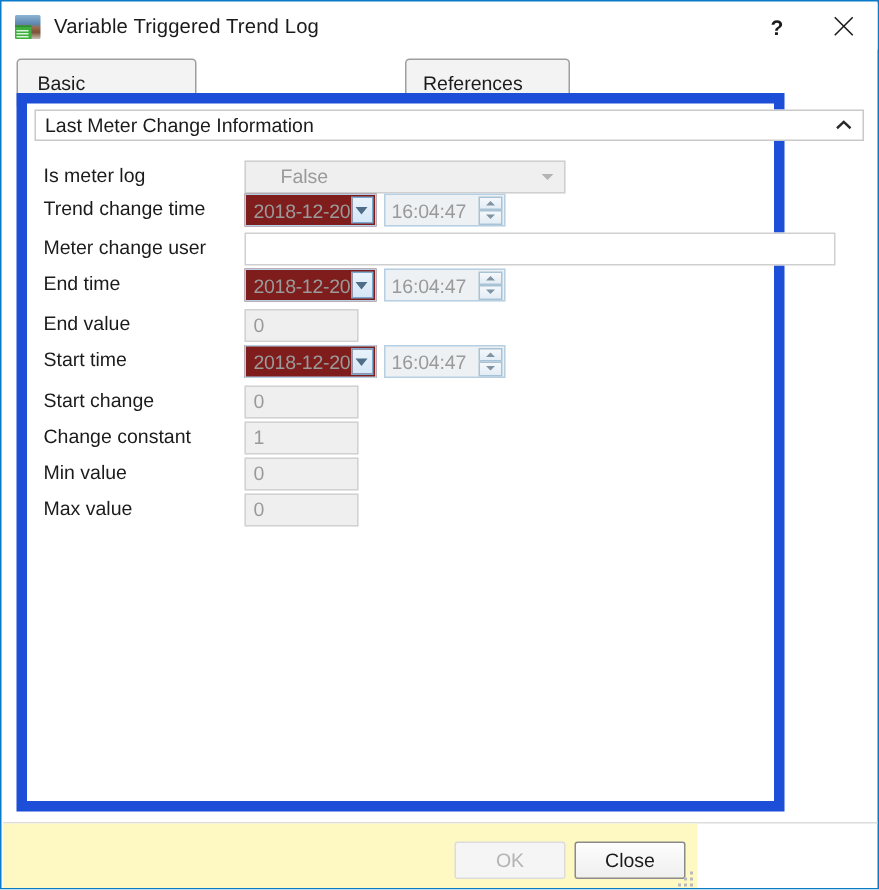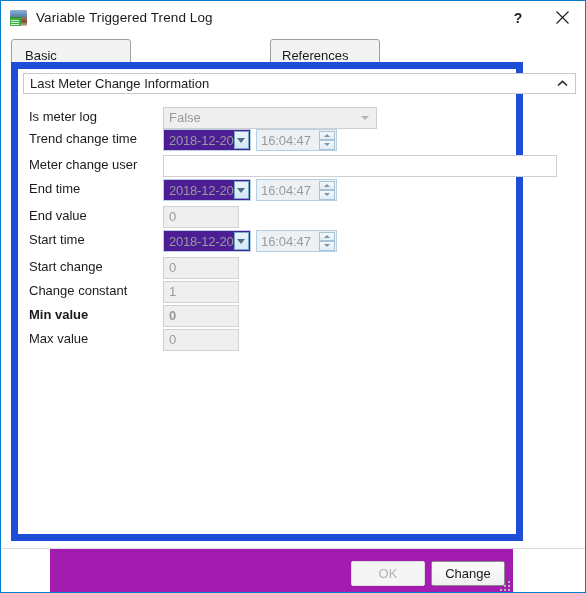--- a/index.html
+++ b/index.html
@@ -174,41 +174,41 @@
     background: #efefef;
     border: 1px solid #d2d2d2;
     color: #9a9a9a;
   }
 
   
   .combobox {
     border: 1px solid #cfcfcf;
     background: #efefef;
     color: #9a9a9a;
-    padding: 0 5px;
+    padding: 0 23px;
     position: relative;
   }
   .combo-arrow {
     position: absolute;
     right: 7px; top: 50%;
     transform: translateY(-50%);
     width: 0; height: 0;
     border-left: 4px solid transparent;
     border-right: 4px solid transparent;
     border-top: 4px solid #b4b4b4;
   }
 
   
   .datepicker {
     position: absolute;
     box-sizing: border-box;
     height: 22px;
     width: 88px;
     border: 1px solid #b7cfe2;
-    background: #4c1d95;
+    background: #7f1d1d;
     display: flex;
     align-items: center;
   }
   .datepicker .dval {
     flex: 1;
     font-size: 13px;
     color: #9a9a9a;
     padding-left: 5px;
     letter-spacing: -0.2px;
     white-space: nowrap;
@@ -280,22 +280,21 @@
   #footer-sep {
     position: absolute;
     left: 1px; top: 547px;
     width: 584px; height: 1px;
     background: #dcdcdc;
   }
   #footer {
     position: absolute;
     left: 1px; top: 548px;
     width: 463px; height: 44px;
-    background: #a21caf;
-    margin-left: 48px;
+    background: #fef9c3;
   }
   .dlgbtn {
     position: absolute;
     top: 12px;
     width: 74px; height: 25px;
     box-sizing: border-box;
     border-radius: 2px;
     font-size: 13px;
     display: flex; align-items: center; justify-content: center;
     background: #f2f2f2;
@@ -454,21 +453,21 @@
       </div>
     </div>
 
     <div class="row" style="top:212px;">
       <div class="lbl">Change constant</div>
       <div class="fld textbox disabled" style="left:145px; width:76px;">
         <span>1</span>
       </div>
     </div>
 
-    <div class="row" style="top:236px;font-weight:bold;">
+    <div class="row" style="top:236px;">
       <div class="lbl">Min value</div>
       <div class="fld textbox disabled" style="left:145px; width:76px;">
         <span>0</span>
       </div>
     </div>
 
     <div class="row" style="top:260px;">
       <div class="lbl">Max value</div>
       <div class="fld textbox disabled" style="left:145px; width:76px;">
         <span>0</span>
@@ -476,21 +475,21 @@
     </div>
 
   </div>
 
   <div id="footer-sep"></div>
   <div id="footer">
     <div class="dlgbtn" id="ok-button">
       <span>OK</span>
     </div>
     <div class="dlgbtn" id="close-dialog-button">
-      <span>Change</span>
+      <span>Close</span>
     </div>
     <div id="resize-grip">
       <span style="right:0px; bottom:0px;"></span>
       <span style="right:4px; bottom:0px;"></span>
       <span style="right:8px; bottom:0px;"></span>
       <span style="right:0px; bottom:4px;"></span>
       <span style="right:4px; bottom:4px;"></span>
       <span style="right:0px; bottom:8px;"></span>
     </div>
   </div>

